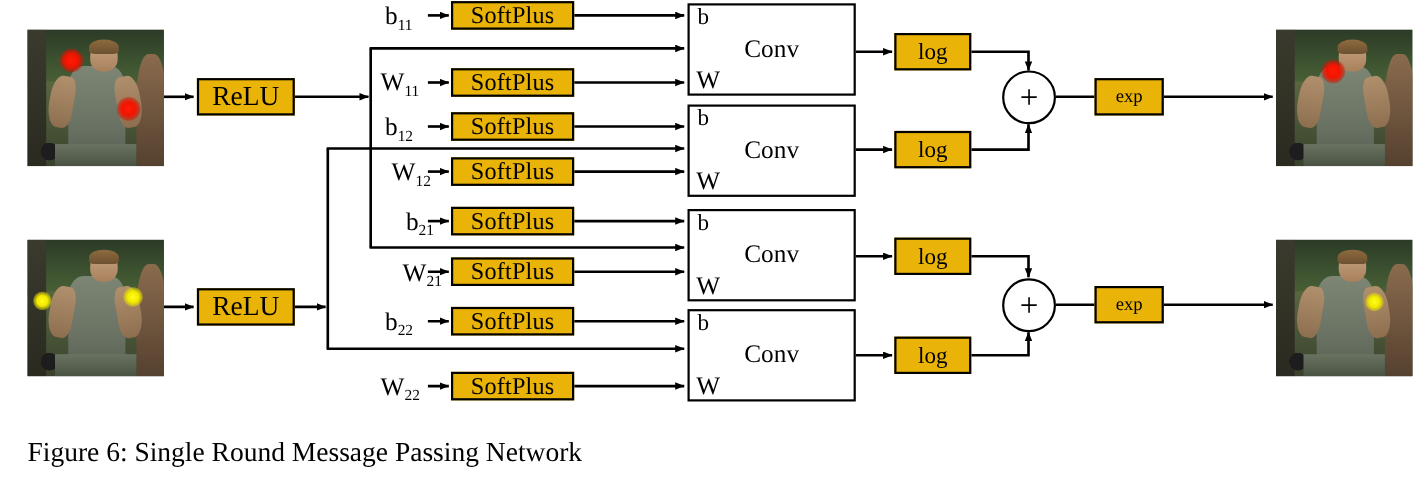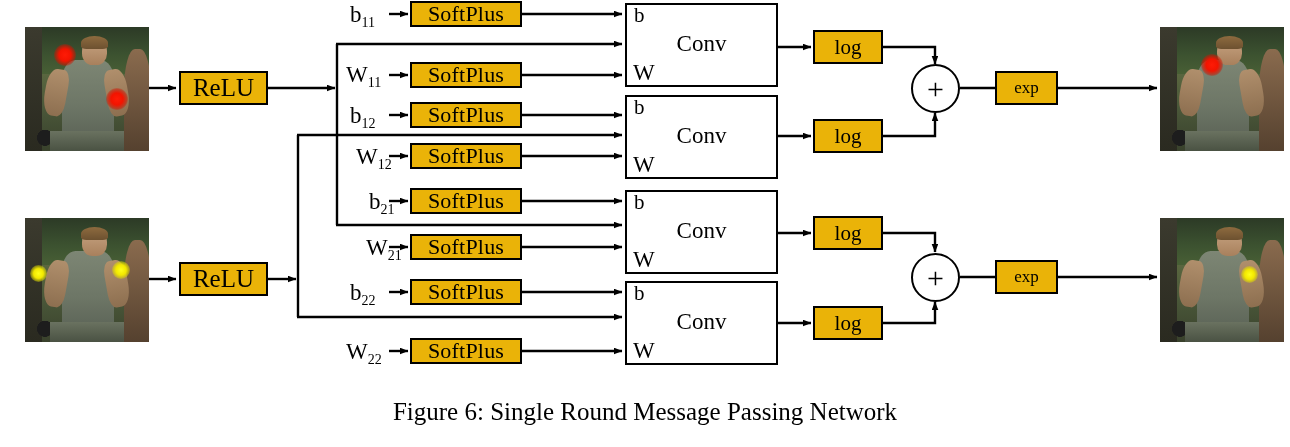--- a/index.html
+++ b/index.html
@@ -52,22 +52,22 @@
               transform:rotate(-10deg);}
   .photo .lowr{position:absolute;left:20%;bottom:0;right:20%;height:16%;
               background:linear-gradient(#6a7260,#4a5243);}
   .photo .bikes{position:absolute;left:8%;bottom:2%;width:40%;height:22%;
               background:radial-gradient(circle at 20% 60%,#1d1d1d 0 18%,transparent 19%),
                          radial-gradient(circle at 60% 70%,#242424 0 14%,transparent 15%);}
   .blob{position:absolute;border-radius:50%;}
   .blob.red{background:radial-gradient(circle,#ff1b06 0%,#f21400 38%,rgba(210,20,0,.55) 62%,rgba(180,20,0,0) 78%);}
   .blob.yel{background:radial-gradient(circle,#ffff1a 0%,#f2e800 40%,rgba(225,220,0,.5) 64%,rgba(210,205,0,0) 80%);}
 
-  .caption{position:absolute;left:0;right:0;top:398px;text-align:center;
-           font-size:25px;font-family:"Liberation Serif","DejaVu Serif",serif;}
+  .caption{position:absolute;left:0;right:0;top:398px;
+           font-size:25px;font-family:"Liberation Serif","DejaVu Serif",serif;padding-left:25px;}
   svg.wires{position:absolute;left:0;top:0;width:1290px;height:447px;pointer-events:none;}
 </style>
 </head>
 <body>
 
 <div id="canvas">
 
   <svg class="wires" viewBox="0 0 1290 447">
     <defs>
       <marker id="ah" markerWidth="9" markerHeight="9" refX="8.2" refY="3.4" orient="auto" markerUnits="userSpaceOnUse">

